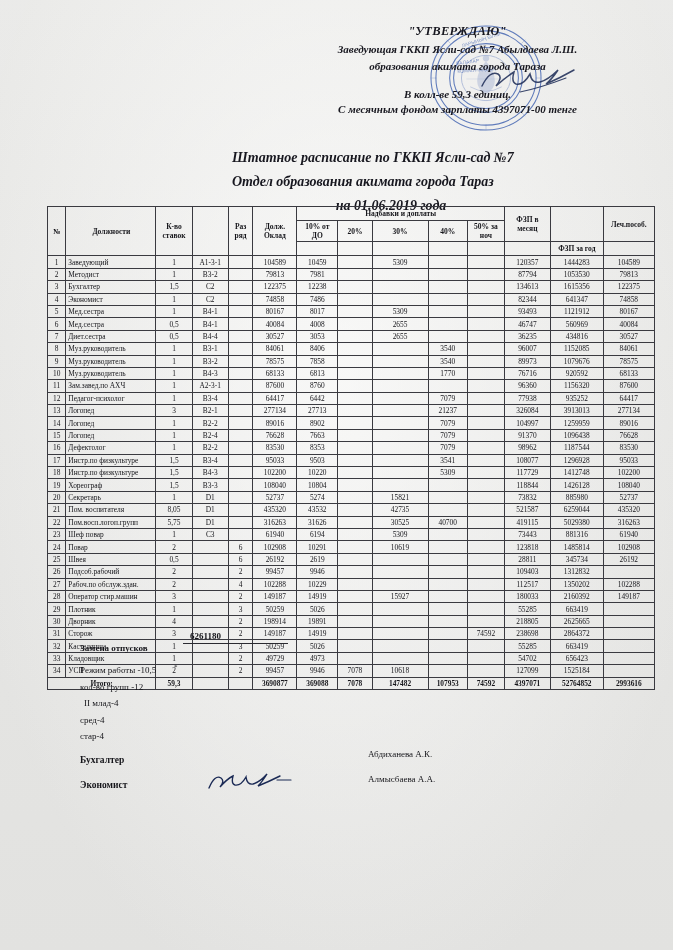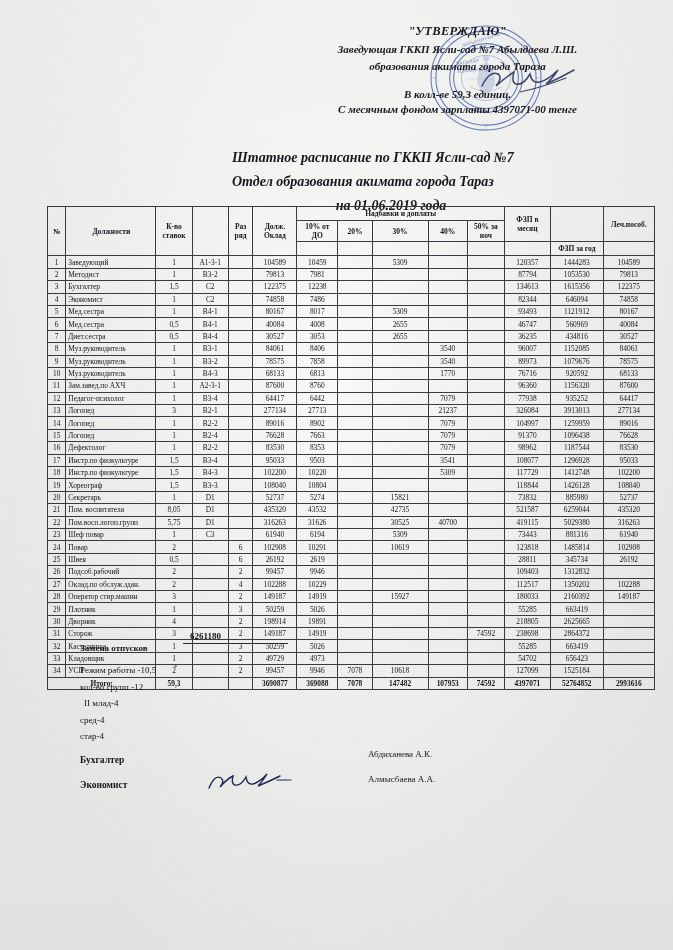--- a/index.html
+++ b/index.html
@@ -274,21 +274,21 @@
             <td class="c-rate">1</td>
             <td class="c-grade">С2</td>
             <td class="c-razr"></td>
             <td class="c-okl">74858</td>
             <td class="c-p10">7486</td>
             <td class="c-p20"></td>
             <td class="c-p30"></td>
             <td class="c-p40"></td>
             <td class="c-p50"></td>
             <td class="c-fzmm">82344</td>
-            <td class="c-fzyy">646094</td>
+            <td class="c-fzyy">641347</td>
             <td class="c-lech">74858</td>
           </tr>
           <tr>
             <td class="c-num">5</td>
             <td class="c-pos pos-cell">Мед.сестра</td>
             <td class="c-rate">1</td>
             <td class="c-grade">В4-1</td>
             <td class="c-razr"></td>
             <td class="c-okl">80167</td>
             <td class="c-p10">8017</td>
@@ -631,21 +631,21 @@
             <td class="c-p20"></td>
             <td class="c-p30"></td>
             <td class="c-p40"></td>
             <td class="c-p50"></td>
             <td class="c-fzmm">109403</td>
             <td class="c-fzyy">1312832</td>
             <td class="c-lech"></td>
           </tr>
           <tr>
             <td class="c-num">27</td>
-            <td class="c-pos pos-cell">Оклад.по обслуж.здан.</td>
+            <td class="c-pos pos-cell">Рабоч.по обслуж.здан.</td>
             <td class="c-rate">2</td>
             <td class="c-grade"></td>
             <td class="c-razr">4</td>
             <td class="c-okl">102288</td>
             <td class="c-p10">10229</td>
             <td class="c-p20"></td>
             <td class="c-p30"></td>
             <td class="c-p40"></td>
             <td class="c-p50"></td>
             <td class="c-fzmm">112517</td>

